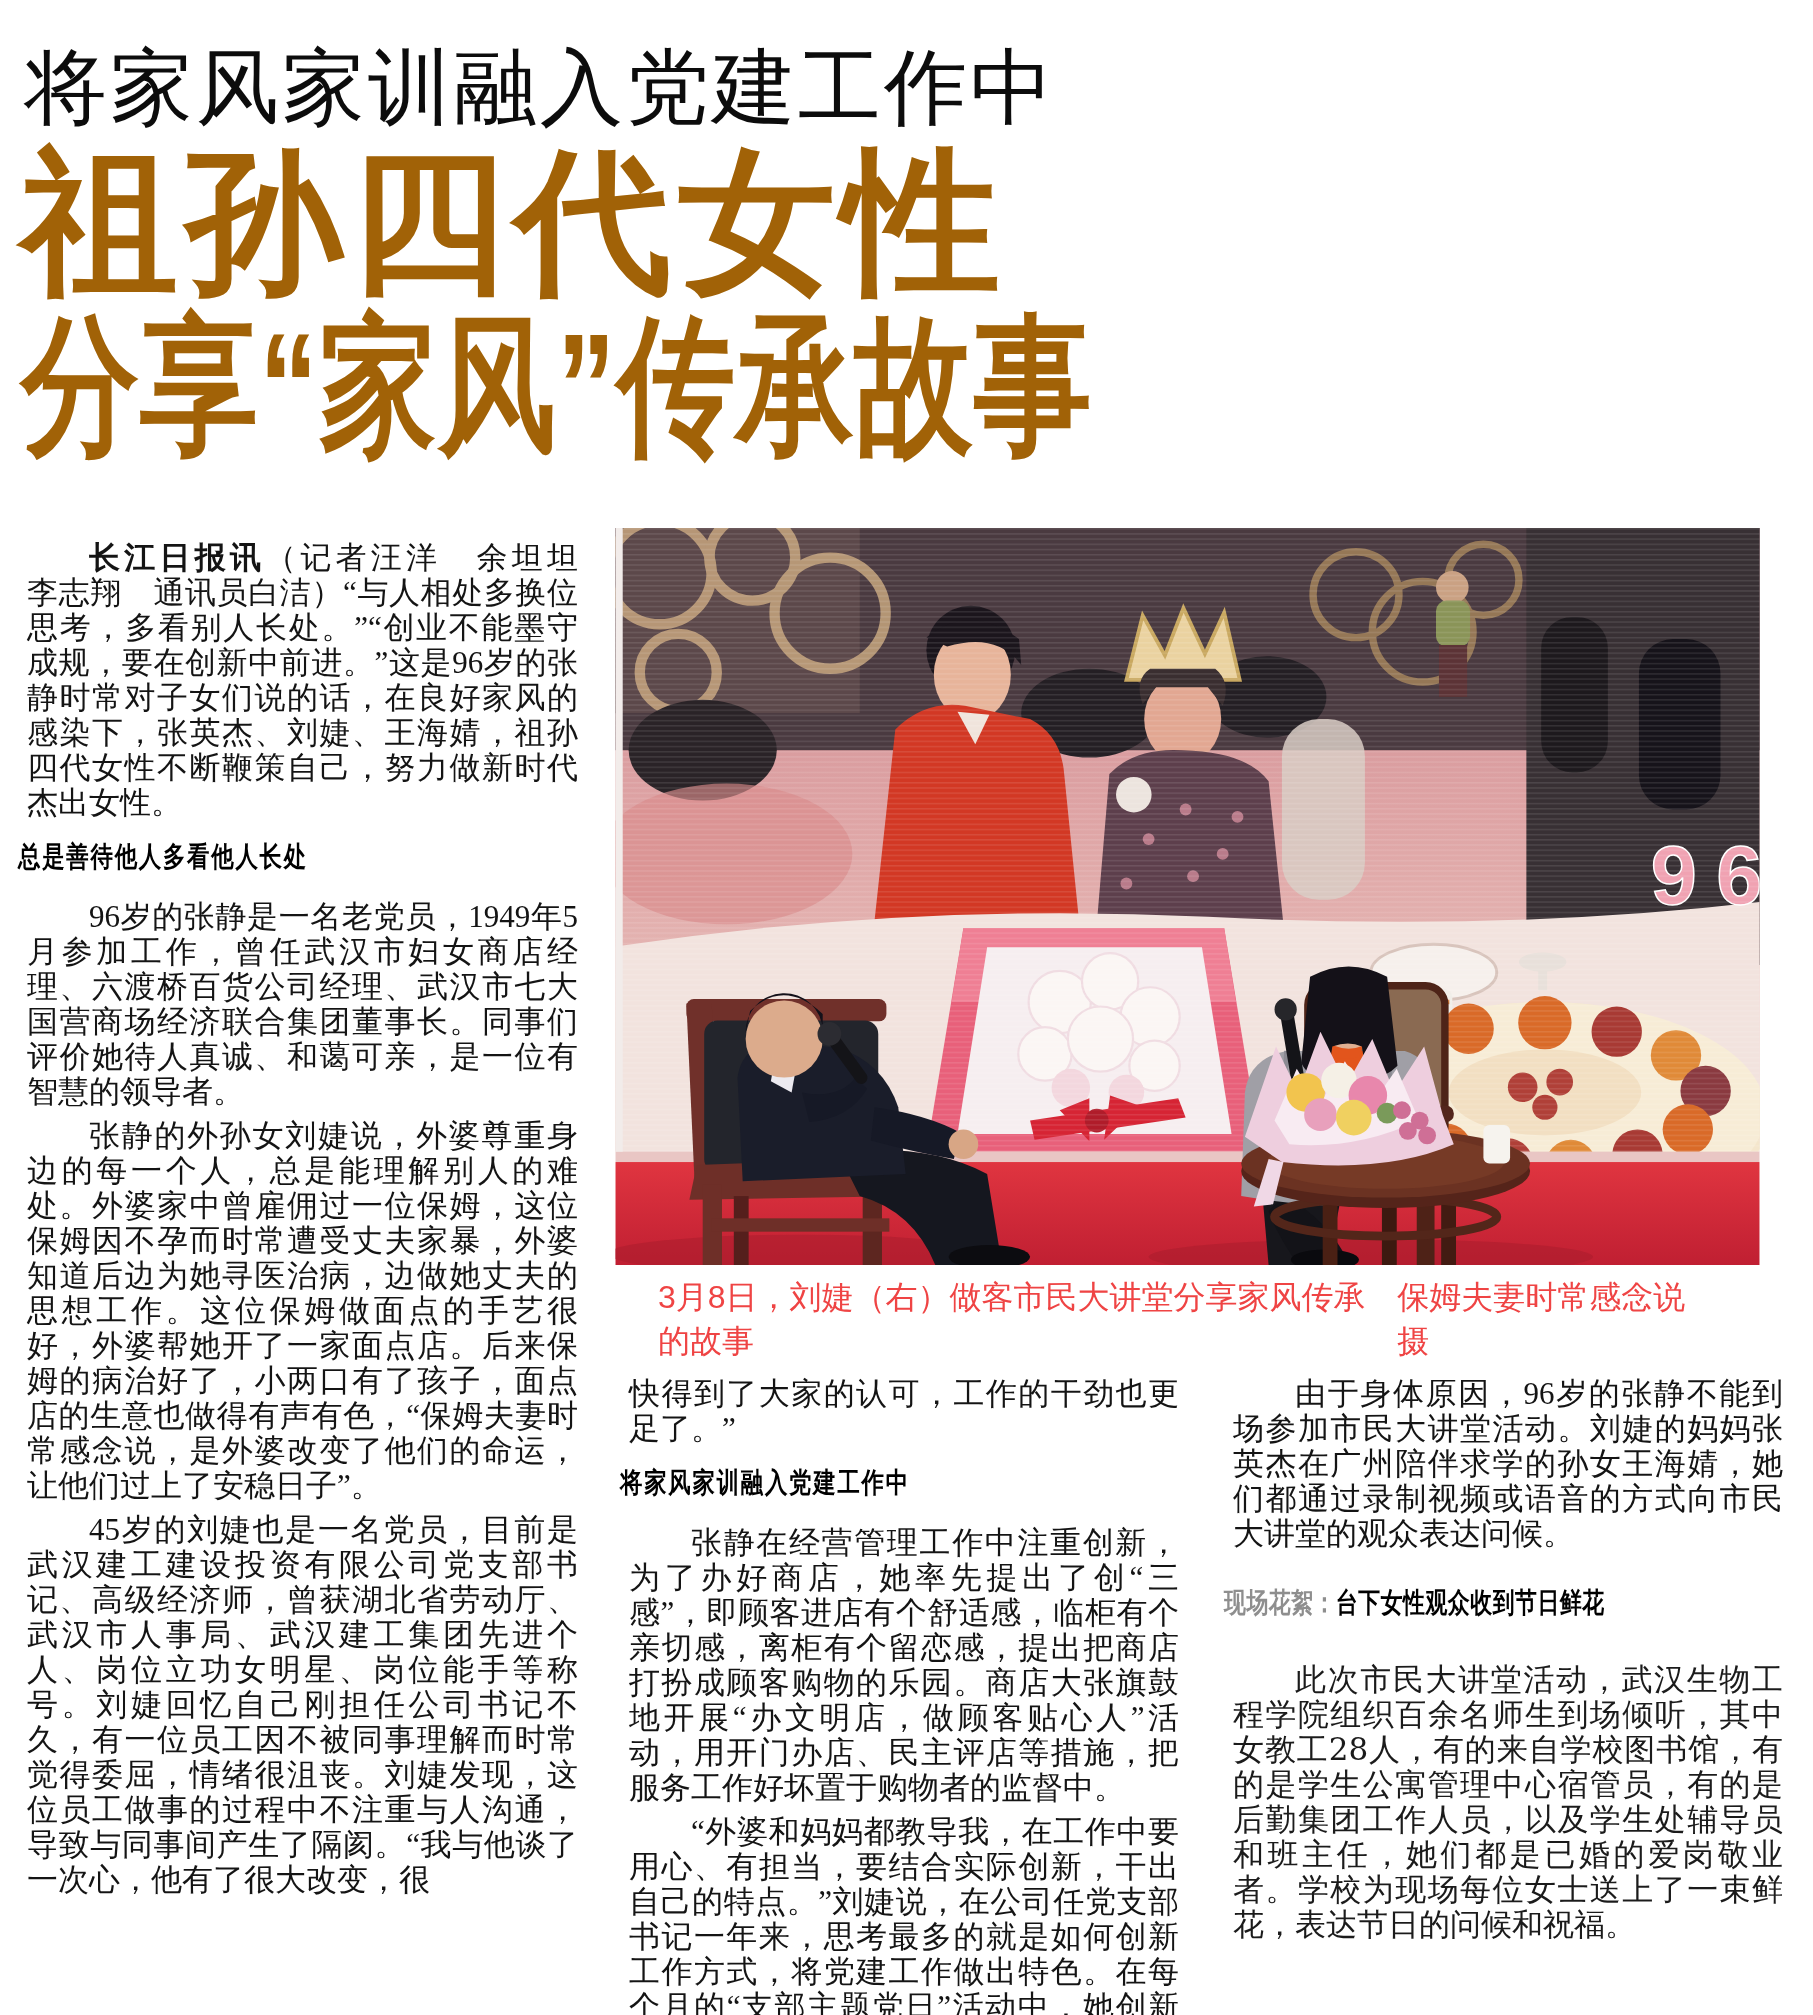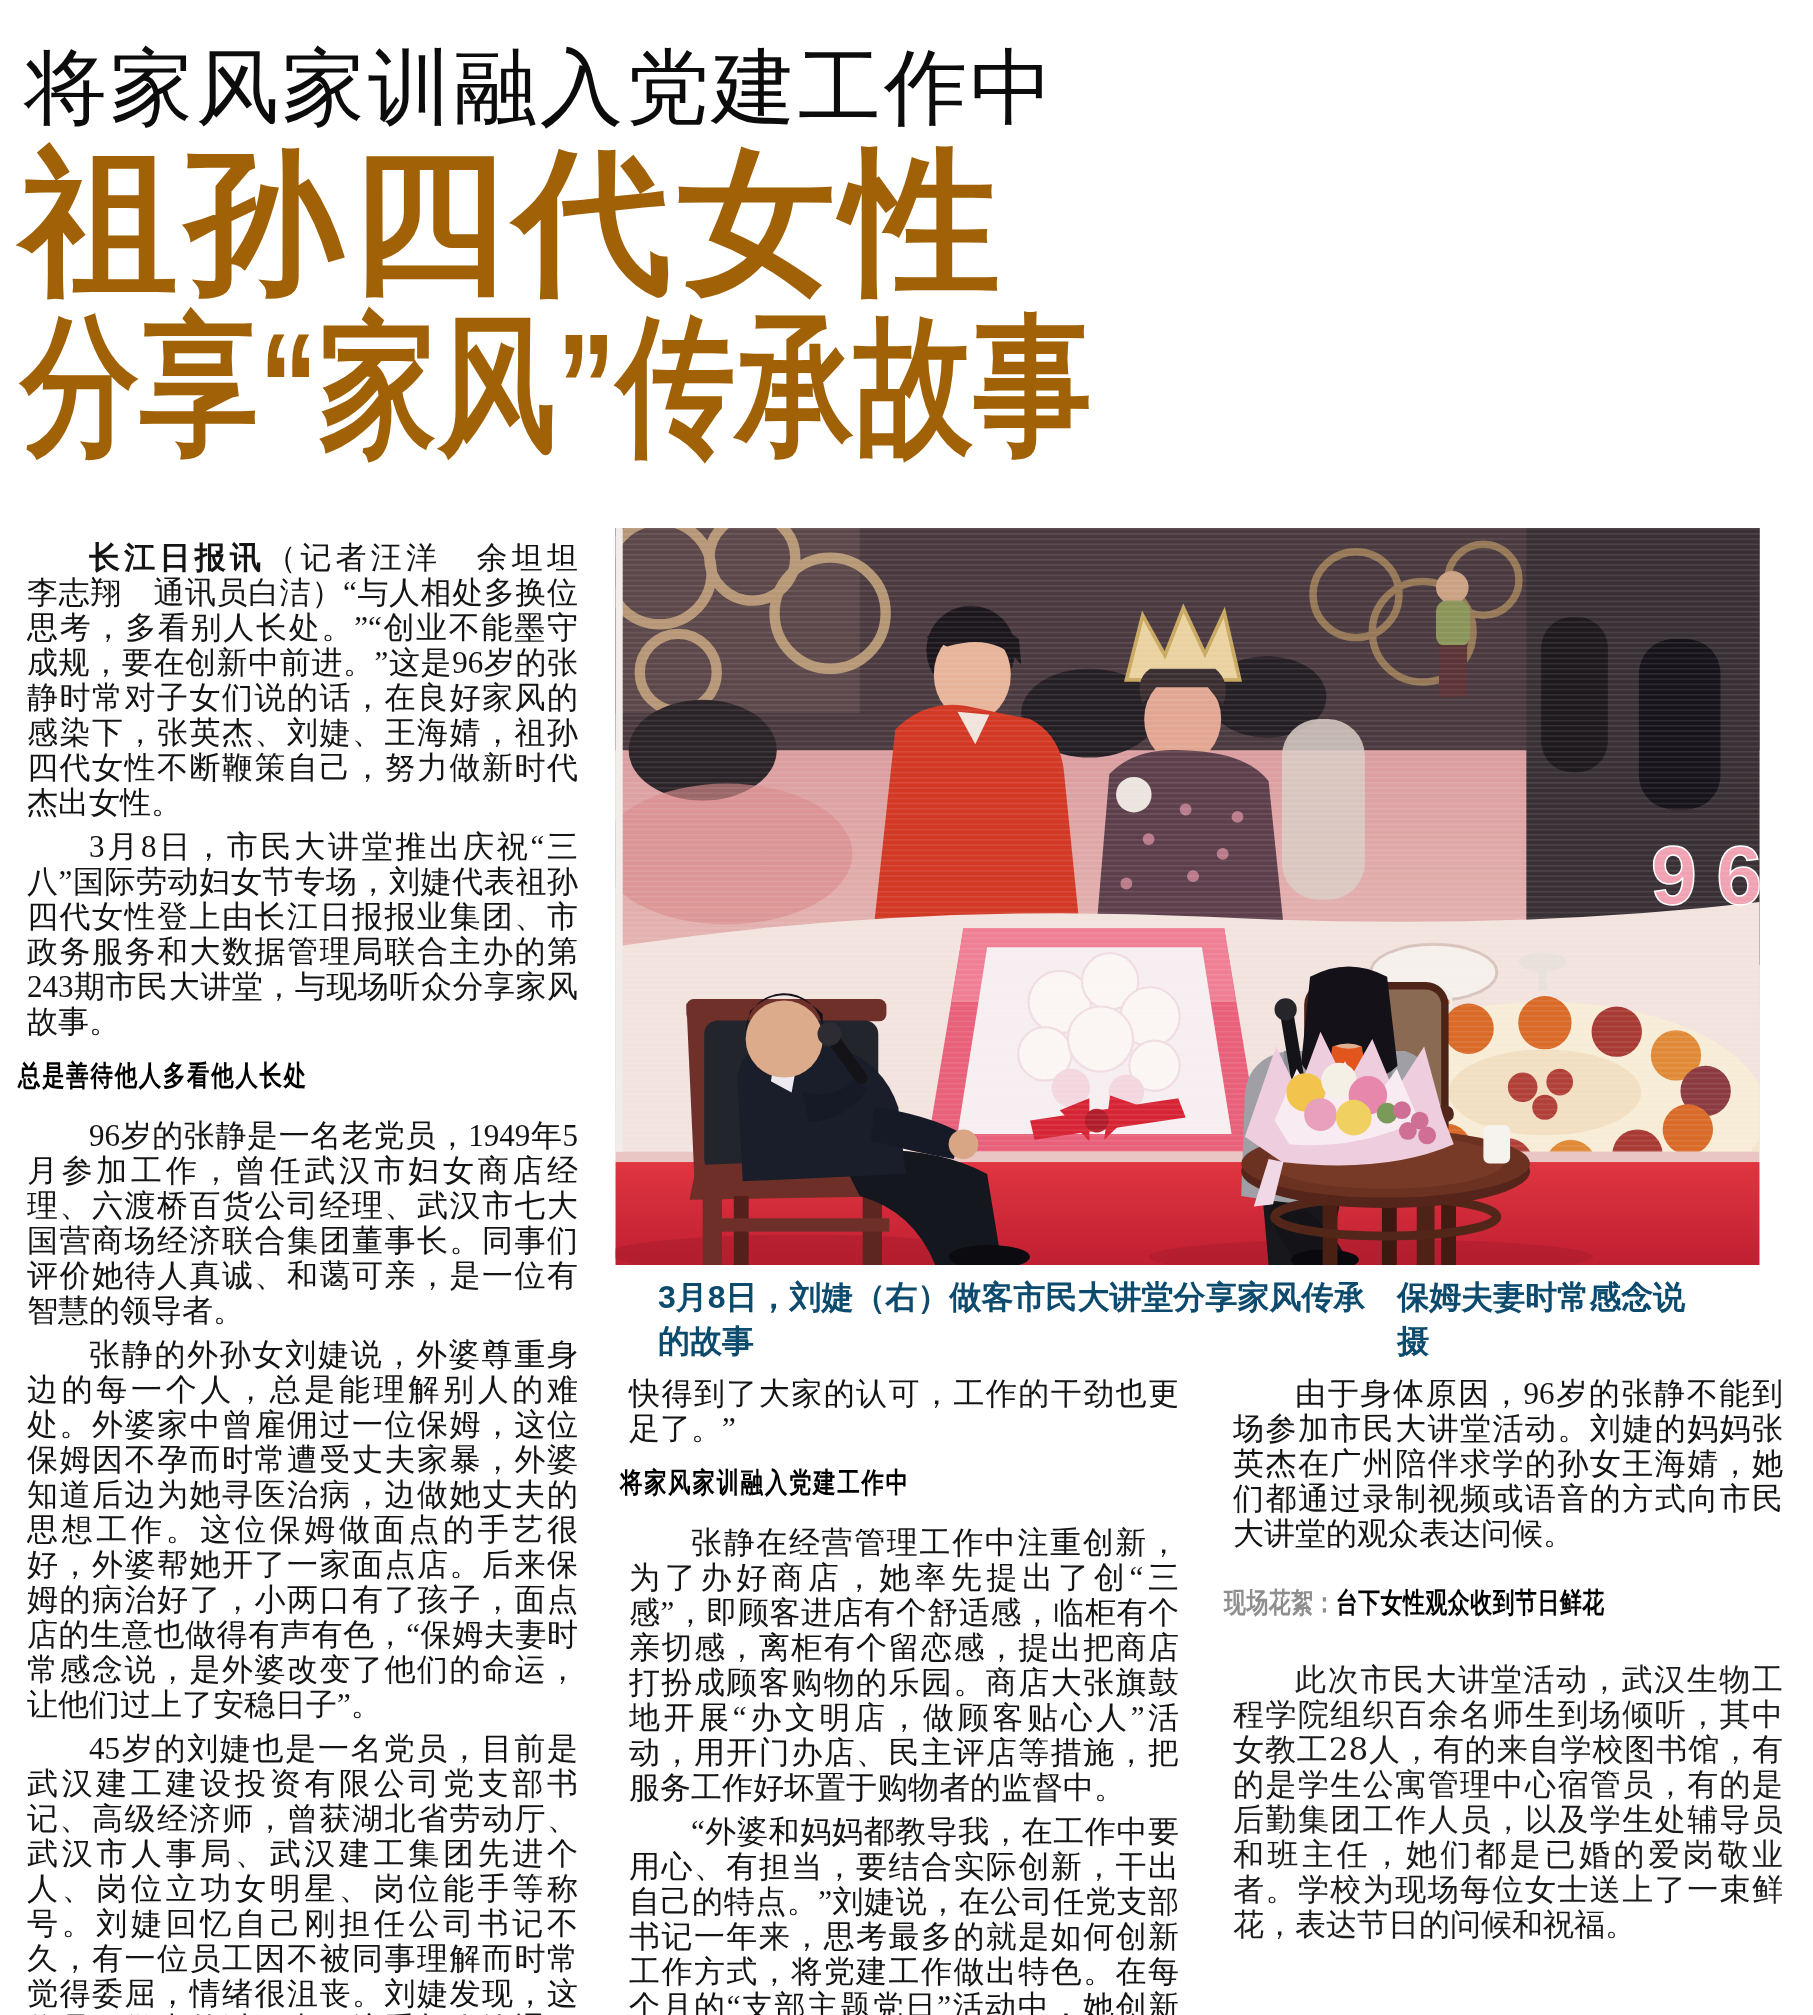--- a/index.html
+++ b/index.html
@@ -45,21 +45,21 @@
   h3.flash .cond { transform:scaleX(0.78); letter-spacing:0.7px; }
   .flash-label { color:#8e8e8e; font-family:"Liberation Serif", serif; font-weight:bold; }
   .flash-text  { color:#000;    font-family:"Liberation Sans", sans-serif; font-weight:bold; }
   .kai { font-family:"DejaVu Serif", serif; color:#1b1b1b; }
   
   .photo-box { position:absolute; left:615px; top:528px; width:1145px; height:737px; }
   .photo-box svg { display:block; width:100%; height:100%; }
   .caption-row {
     position:absolute; left:615px; top:1276px; width:1145px; box-sizing:border-box;
     padding:0 39px 0 43px; display:flex; justify-content:space-between; align-items:baseline;
-    font-family:"Liberation Sans", sans-serif; font-weight:bold; font-size:32px; color:#0c4a6e;
+    font-family:"Liberation Sans", sans-serif; font-weight:normal; font-size:32px; color:#ef4444;
   }
 </style>
 </head>
 <body>
 
 <div class="page">
 
   <div class="kicker">将家风家训融入党建工作中</div>
 
   <div class="headline">
@@ -289,21 +289,20 @@
     </svg>
   </div>
 
   <div class="caption-row">
     <span>3月8日，刘婕（右）做客市民大讲堂分享家风传承的故事</span>
     <span>保姆夫妻时常感念说　摄</span>
   </div>
 
   <div class="col col1">
     <p><b class="lead">长江日报讯</b><span>（记者汪洋　余坦坦　李志翔　通讯员白洁）“与人相处多换位思考，多看别人长处。”“创业不能墨守成规，要在创新中前进。”这是96岁的张静时常对子女们说的话，在良好家风的感染下，张英杰、刘婕、王海婧，祖孙四代女性不断鞭策自己，努力做新时代杰出女性。</span></p>
-    <p>3月8日，市民大讲堂推出庆祝“三八”国际劳动妇女节专场，刘婕代表祖孙四代女性登上由长江日报报业集团、市政务服务和大数据管理局联合主办的第243期市民大讲堂，与现场听众分享家风故事。</p>
     <h3 class="colhead"><span class="cond">总是善待他人多看他人长处</span></h3>
     <p>96岁的张静是一名老党员，1949年5月参加工作，曾任武汉市妇女商店经理、六渡桥百货公司经理、武汉市七大国营商场经济联合集团董事长。同事们评价她待人真诚、和蔼可亲，是一位有智慧的领导者。</p>
     <p>张静的外孙女刘婕说，外婆尊重身边的每一个人，总是能理解别人的难处。外婆家中曾雇佣过一位保姆，这位保姆因不孕而时常遭受丈夫家暴，外婆知道后边为她寻医治病，边做她丈夫的思想工作。这位保姆做面点的手艺很好，外婆帮她开了一家面点店。后来保姆的病治好了，小两口有了孩子，面点店的生意也做得有声有色，“保姆夫妻时常感念说，是外婆改变了他们的命运，让他们过上了安稳日子”。</p>
     <p>45岁的刘婕也是一名党员，目前是武汉建工建设投资有限公司党支部书记、高级经济师，曾获湖北省劳动厅、武汉市人事局、武汉建工集团先进个人、岗位立功女明星、岗位能手等称号。刘婕回忆自己刚担任公司书记不久，有一位员工因不被同事理解而时常觉得委屈，情绪很沮丧。刘婕发现，这位员工做事的过程中不注重与人沟通，导致与同事间产生了隔阂。“我与他谈了一次心，他有了很大改变，很</p>
   </div>
 
   <div class="col col2">
     <p class="cont">快得到了大家的认可，工作的干劲也更足了。”</p>
     <h3 class="colhead"><span class="cond">将家风家训融入党建工作中</span></h3>
     <p>张静在经营管理工作中注重创新，为了办好商店，她率先提出了创“三感”，即顾客进店有个舒适感，临柜有个亲切感，离柜有个留恋感，提出把商店打扮成顾客购物的乐园。商店大张旗鼓地开展“办文明店，做顾客贴心人”活动，用开门办店、民主评店等措施，把服务工作好坏置于购物者的监督中。</p>

